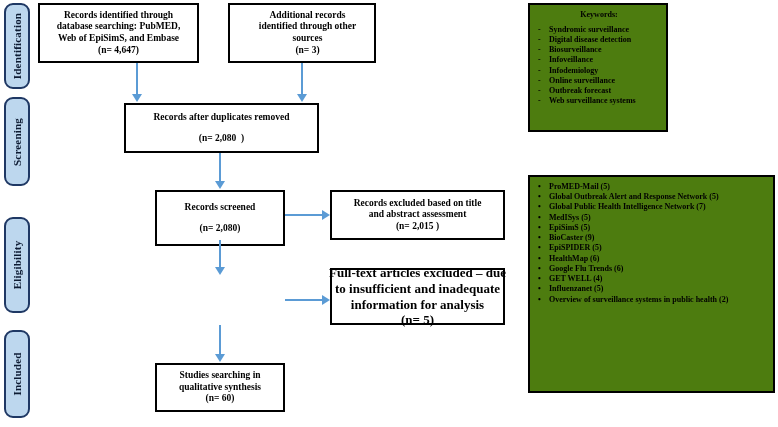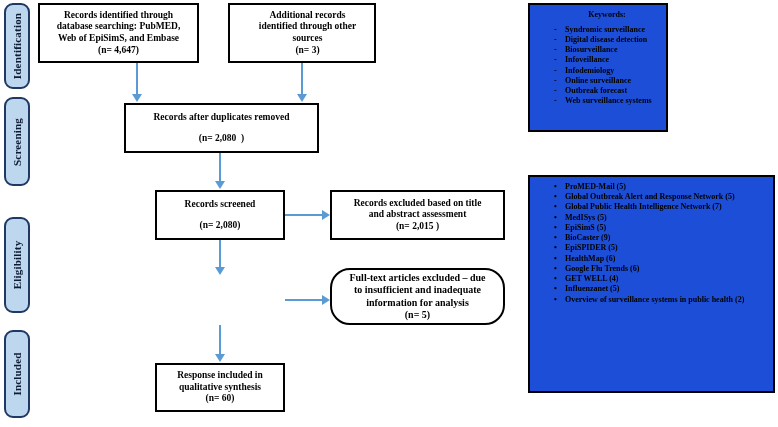--- a/index.html
+++ b/index.html
@@ -41,22 +41,22 @@
     line-height:1.22;
     padding:2px 4px;
   }
   .box .ln{display:block;white-space:pre;}
 
   
   .panel{
     position:absolute;
     box-sizing:border-box;
     border:2px solid #000000;
-    background:#1d4ed8;
-    padding:5px 6px 5px 24px;
+    background:#4d7c0f;
+    padding:5px 6px 5px 8px;
     color:#000000;
   }
   .panel .ptitle{
     text-align:center;
     font-weight:bold;
     line-height:1.2;
     margin-bottom:5px;
   }
   .panel ul{list-style:none;margin:0;padding:0;}
   .panel li{
@@ -128,21 +128,21 @@
 
   <div class="box" style="left:124px;top:103px;width:195px;height:50px;font-size:9.5px;">
     <span class="ln">Records after duplicates removed</span>
     <span class="ln" style="height:9px;"></span>
     <span class="ln">(n= 2,080  )</span>
   </div>
 
   <div class="vline" style="left:219px;top:153px;height:29px;"></div>
   <div class="arrow-down" style="left:215px;top:181px;"></div>
 
-  <div class="box" style="left:155px;top:190px;width:130px;height:50px;font-size:9.5px;">
+  <div class="box" style="left:155px;top:190px;width:130px;height:56px;font-size:9.5px;">
     <span class="ln">Records screened</span>
     <span class="ln" style="height:9px;"></span>
     <span class="ln">(n= 2,080)</span>
   </div>
 
   <div class="hline" style="left:285px;top:214px;width:38px;"></div>
   <div class="arrow-right" style="left:322px;top:210px;"></div>
 
   <div class="box" style="left:330px;top:190px;width:175px;height:50px;font-size:9.5px;">
     <span class="ln">Records excluded based on title</span>
@@ -150,32 +150,32 @@
     <span class="ln">(n= 2,015 )</span>
   </div>
 
   <div class="vline" style="left:219px;top:240px;height:28px;"></div>
   <div class="arrow-down" style="left:215px;top:267px;"></div>
 
 
   <div class="hline" style="left:285px;top:299px;width:38px;"></div>
   <div class="arrow-right" style="left:322px;top:295px;"></div>
 
-  <div class="box" style="left:330px;top:268px;width:175px;height:57px;font-size:10px;border-radius:20px;">
+  <div class="box" style="left:330px;top:268px;width:175px;height:57px;font-size:13px;">
     <span class="ln">Full-text articles excluded – due</span>
     <span class="ln">to insufficient and inadequate</span>
     <span class="ln">information for analysis</span>
     <span class="ln">(n= 5)</span>
   </div>
 
   <div class="vline" style="left:219px;top:325px;height:30px;"></div>
   <div class="arrow-down" style="left:215px;top:354px;"></div>
 
   <div class="box" style="left:155px;top:363px;width:130px;height:49px;font-size:9.5px;">
-    <span class="ln">Response included in</span>
+    <span class="ln">Studies searching in</span>
     <span class="ln">qualitative synthesis</span>
     <span class="ln">(n= 60)</span>
   </div>
 
   <div class="panel" style="left:528px;top:3px;width:140px;height:129px;font-size:8px;">
     <div class="ptitle">Keywords:</div>
     <ul>
       <li>
           <span class="bullet">-</span>
           <span class="txt">Syndromic surveillance</span>

